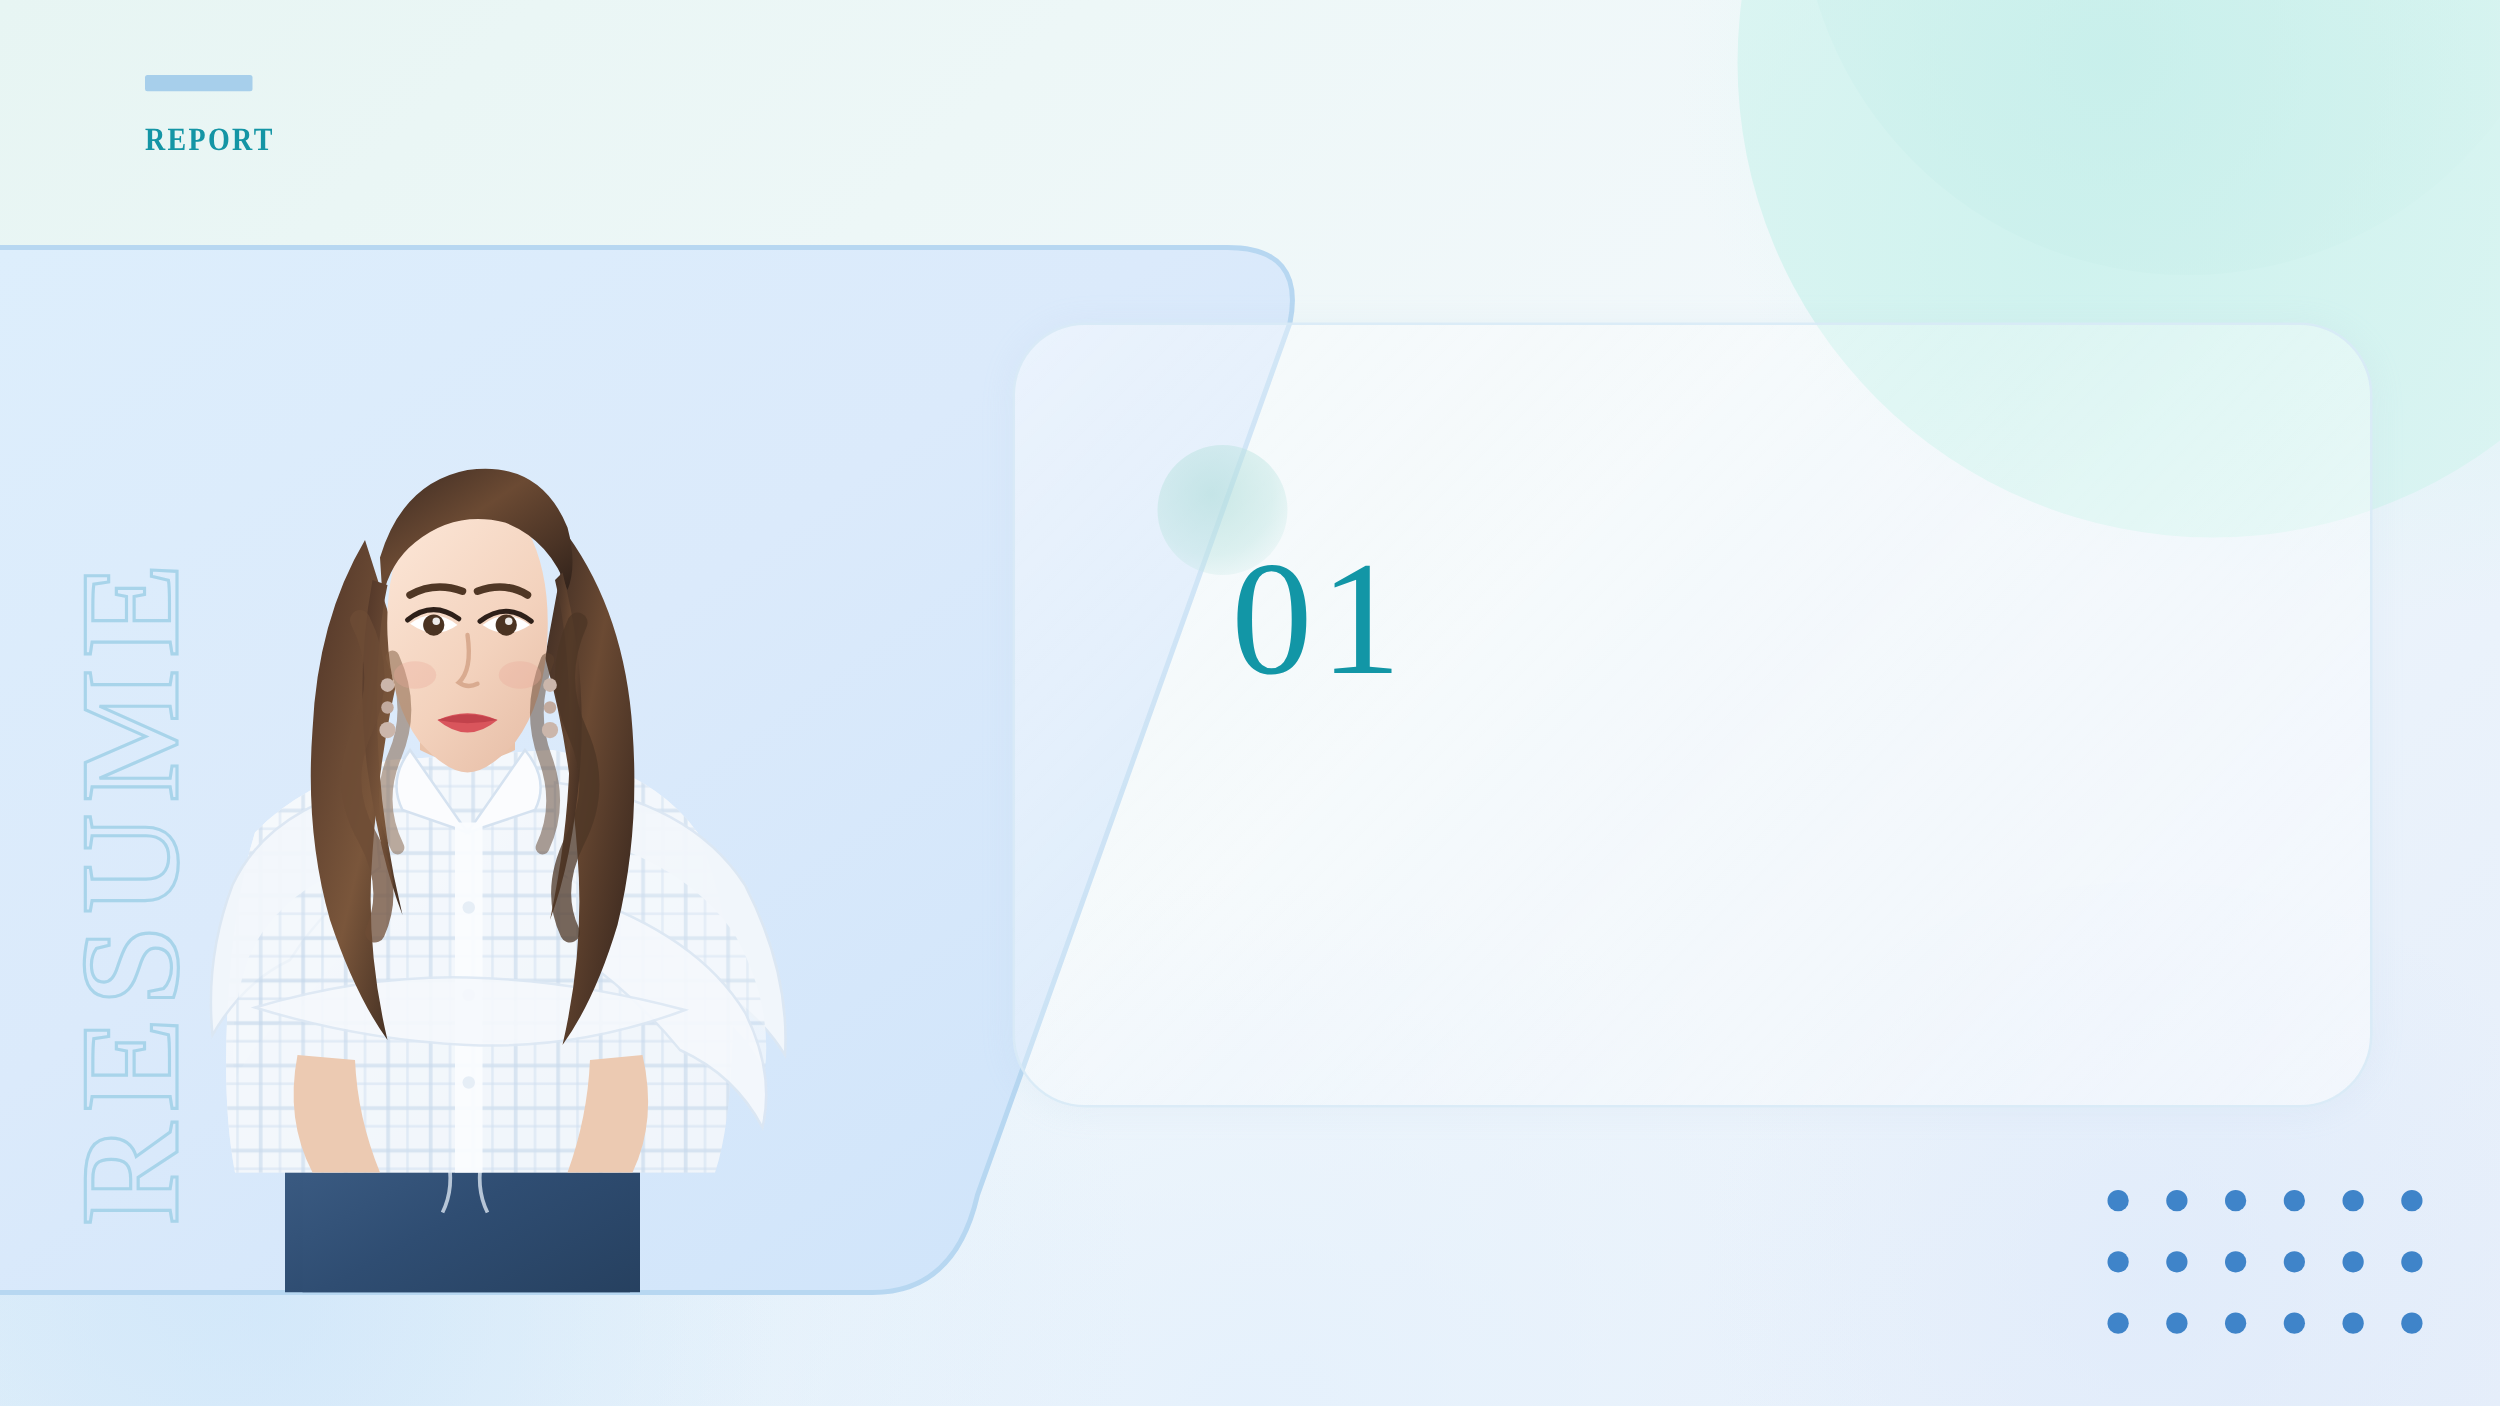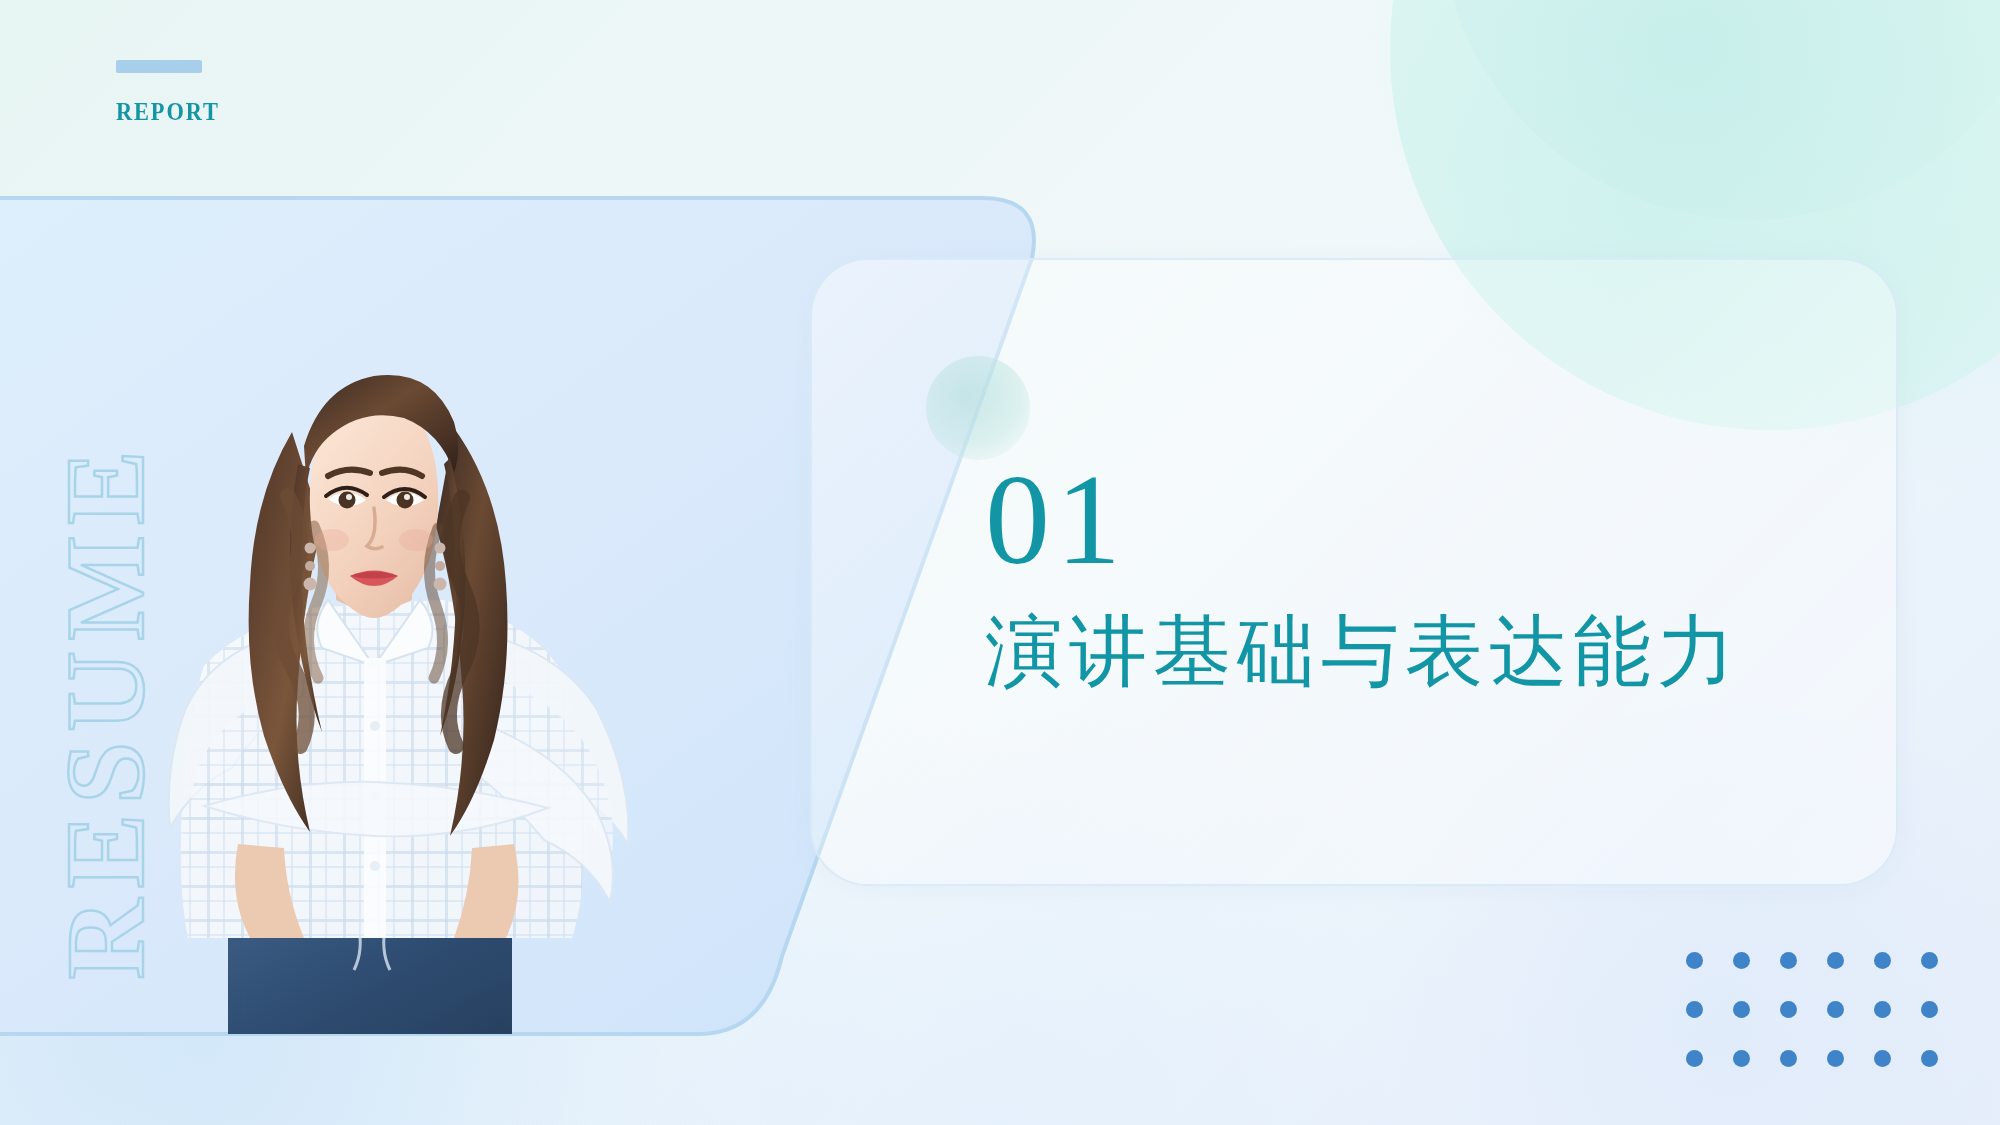--- a/index.html
+++ b/index.html
@@ -101,21 +101,20 @@
     width:1088px; height:628px;
     border-radius:58px;
     background:linear-gradient(135deg, rgba(255,255,255,0.42) 0%, rgba(255,255,255,0.26) 45%, rgba(255,255,255,0.5) 100%);
     border:2px solid rgba(214,233,246,0.85);
     box-shadow:0 2px 26px rgba(180,205,230,0.14);
   }
 
   .content{
     position:absolute; left:985px; top:430px;
     width:900px;
-    margin-top:24px;
   }
   .big-number{
     font-size:130px;
     line-height:1.0;
     color:#1296a6;
     font-family:"Liberation Serif", serif;
     font-weight:400;
     letter-spacing:6px;
   }
   .cn-title{
@@ -324,21 +323,20 @@
     </div>
 
   </div>
 
   <div class="right-card"></div>
 
   <div class="corner-circle" id="num-circle"></div>
 
   <div class="content">
     <div class="big-number">01</div>
-    <div class="cn-title">演讲基础与表达能力</div>
   </div>
 
   <div class="dot-grid">
     <div class="dot"></div>
     <div class="dot"></div>
     <div class="dot"></div>
     <div class="dot"></div>
     <div class="dot"></div>
     <div class="dot"></div>
     <div class="dot"></div>

